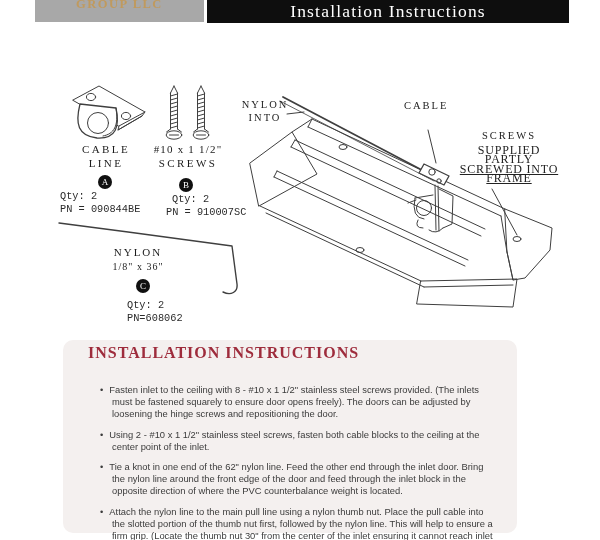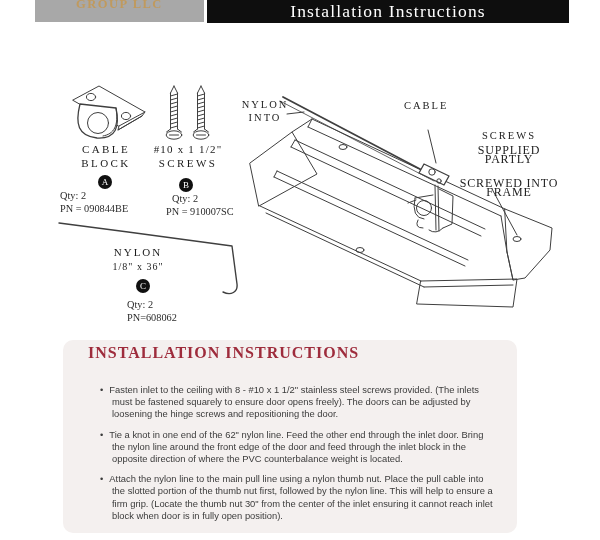--- a/index.html
+++ b/index.html
@@ -12,21 +12,21 @@
   #logo-box span{position:relative;top:-6px;font-size:12.5px;font-weight:bold;letter-spacing:1.5px;color:#c09a5e;}
   #title-bar{left:207px;top:0;width:362px;height:23px;background:#0e0e0e;text-align:center;}
   #title-bar span{color:#fff;font-size:17.5px;letter-spacing:1.2px;line-height:23px;}
 
   #kit-title{left:70px;top:50px;font-size:11.5px;letter-spacing:1.6px;color:#262626;}
 
   
   .part-label{text-align:center;font-size:11px;letter-spacing:2.4px;line-height:13.5px;color:#1c1c1c;}
   .badge{width:14px;height:14px;border-radius:50%;background:#101010;color:#fff;text-align:center;
          font-size:9px;line-height:14px;}
-  .qty-pn{font-family:Liberation Serif, serif;font-size:10.3px;line-height:12.5px;color:#2b2b2b;}
+  .qty-pn{font-family:Liberation Mono, monospace;font-size:10.3px;line-height:12.5px;color:#2b2b2b;}
 
   
   .diag-label{font-size:10.5px;letter-spacing:2px;line-height:12.5px;color:#222;text-align:center;}
   .diag-note{font-size:12px;letter-spacing:0.8px;line-height:9.5px;color:#222;text-align:center;margin-top:3px;}
 
   svg{display:block;}
   .ln{stroke:#3f3f3f;stroke-width:1;fill:none;stroke-linejoin:round;stroke-linecap:round;}
   .lnw{stroke:#3f3f3f;stroke-width:1.3;fill:#fff;stroke-linejoin:round;}
 
   
@@ -72,21 +72,21 @@
         <ellipse class="ln" cx="0" cy="52" rx="7.8" ry="4.2"></ellipse>
         <path class="ln" d="M-4.5,52 L4.5,52"></path>
       </g>
     </defs>
     <use href="#screw" x="13" y="2"></use>
     <use href="#screw" x="40" y="2"></use>
   </svg>
 
   <div class="abs part-label" style="left:60px;top:143px;width:92px;">
     <div>CABLE</div>
-    <div>BLOCK</div>
+    <div>LINE</div>
   </div>
   <div class="abs badge" style="left:98px;top:175px;">A</div>
   <div class="abs qty-pn" style="left:60px;top:190px;">
     <div>Qty: 2</div>
     <div>PN = 090844BE</div>
   </div>
 
   <div class="abs part-label" style="left:148px;top:143px;width:80px;letter-spacing:1.2px;">
     <div>#10 x 1 1/2"</div>
     <div style="letter-spacing:2.4px;">SCREWS</div>
@@ -175,25 +175,26 @@
   </svg>
 
   <div class="abs diag-label" style="left:240px;top:99px;width:50px;">
     <div>NYLON</div>
     <div>INTO</div>
   </div>
   <div class="abs diag-label" style="left:404px;top:100px;">CABLE</div>
   <div class="abs" style="left:456px;top:130px;width:106px;">
     <div class="diag-label">SCREWS</div>
     <div class="diag-note">SUPPLIED PARTLY</div>
-    <div class="diag-note" style="margin-top:14px;">SCREWED INTO FRAME</div>
+    <div class="diag-note" style="margin-top:0;text-decoration:underline;">SCREWED INTO FRAME</div>
   </div>
 
   <div class="abs" id="panel">
     <h2>INSTALLATION INSTRUCTIONS</h2>
     <ul>
       <li>Fasten inlet to the ceiling with 8 - #10 x 1 1/2" stainless steel screws provided.  (The inlets must be fastened squarely to ensure door opens freely). The doors can be adjusted by loosening the hinge screws and repositioning the door.</li>
+      <li>Using 2 - #10 x 1 1/2" stainless steel screws, fasten both cable blocks to the ceiling at the center point of the inlet.</li>
       <li>Tie a knot in one end of the 62" nylon line. Feed the other end through the inlet door. Bring the nylon line around the front edge of the door and feed through the inlet block in the opposite direction of where the PVC counterbalance weight is located.</li>
       <li>Attach the nylon line to the main pull line using a nylon thumb nut. Place the pull cable into the slotted portion of the thumb nut first, followed by the nylon line.  This will help to ensure a firm grip. (Locate the thumb nut 30" from the center of the inlet ensuring it cannot reach inlet block when door is in fully open position).</li>
     </ul>
   </div>
 
 </div>
 
 </body></html>

